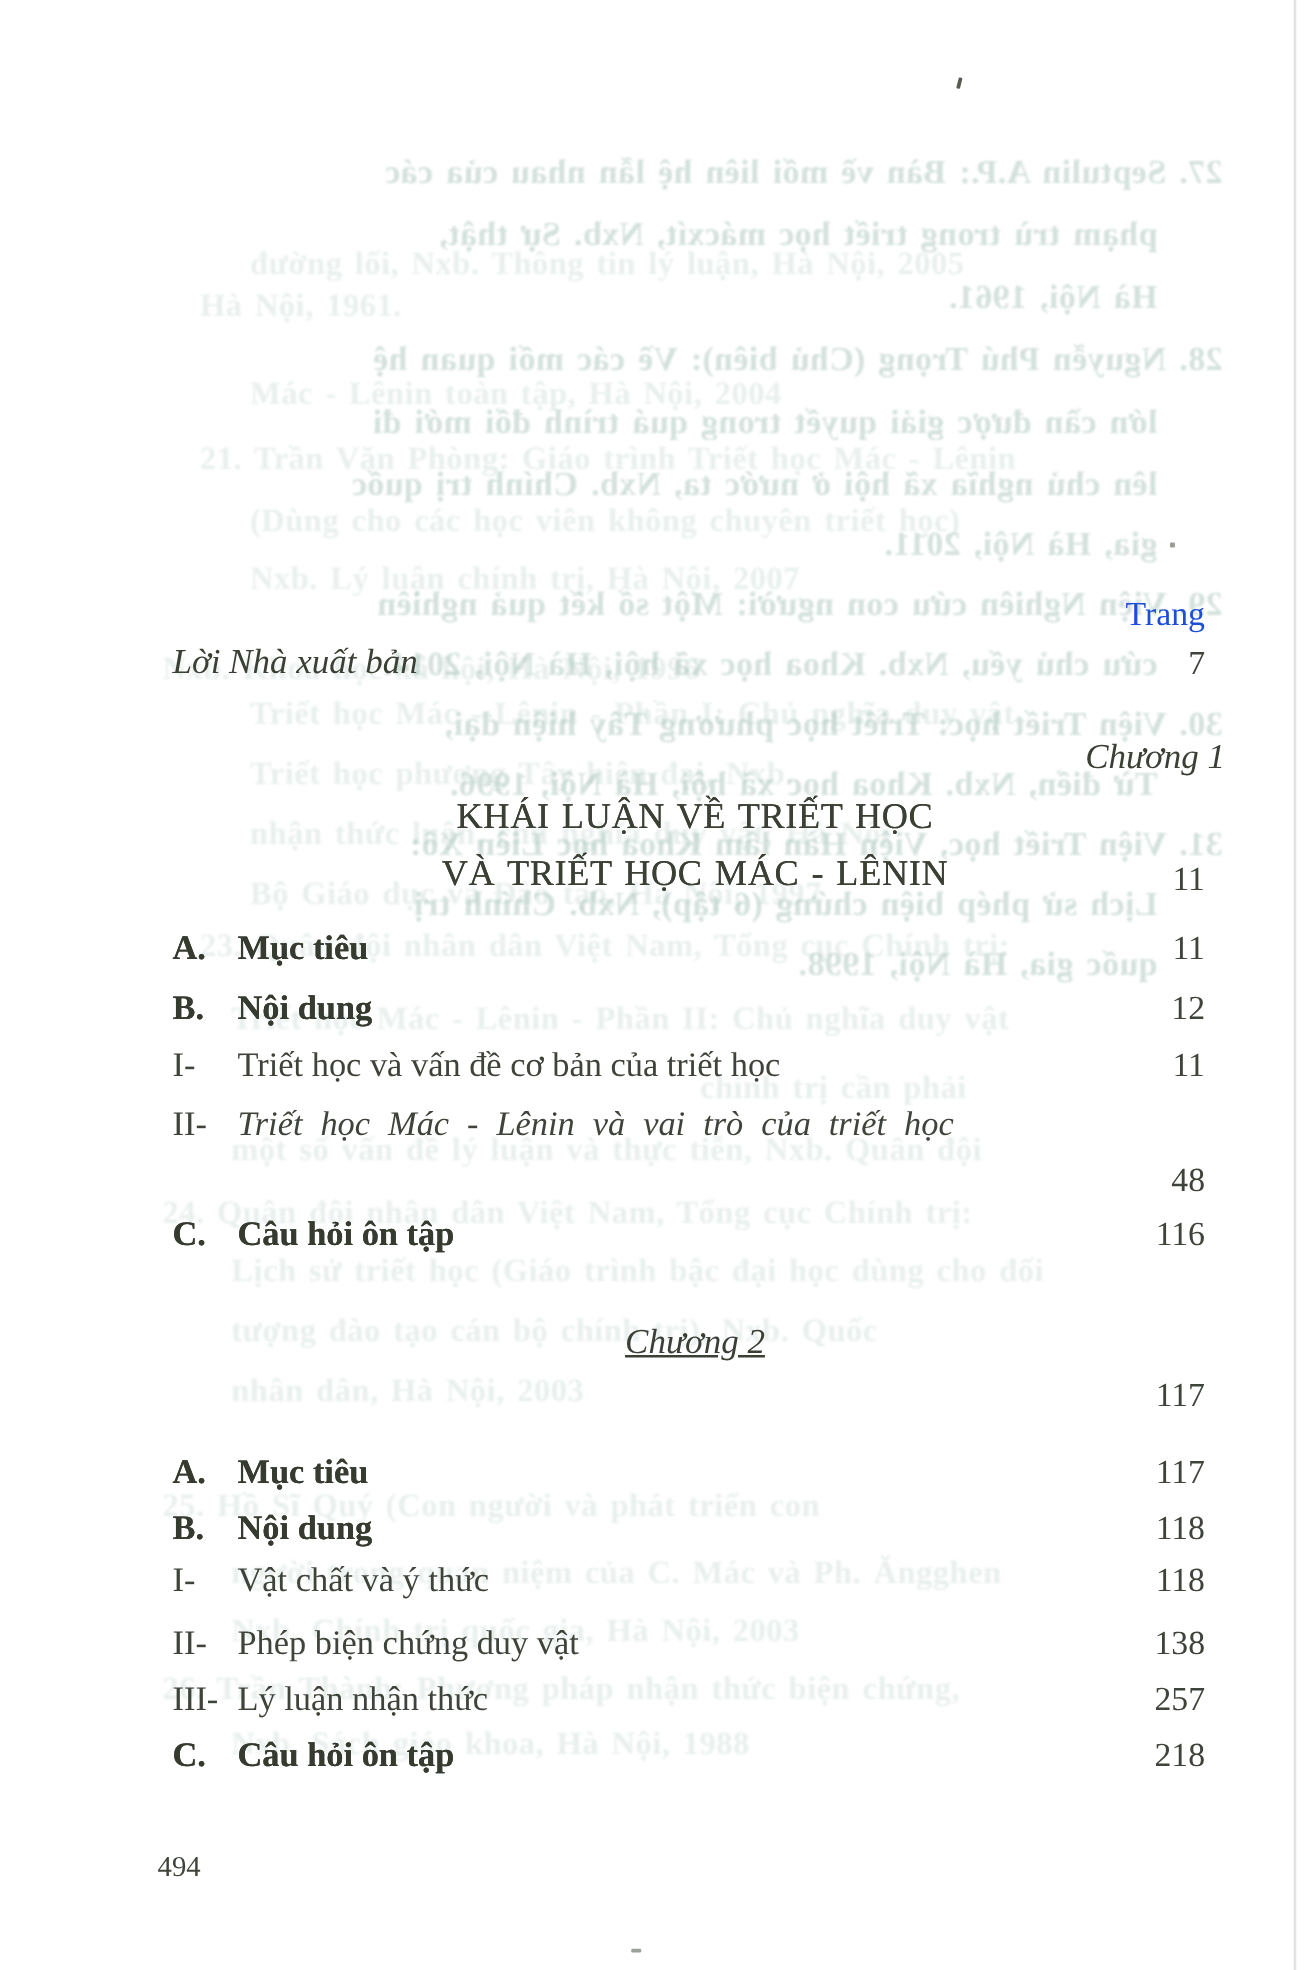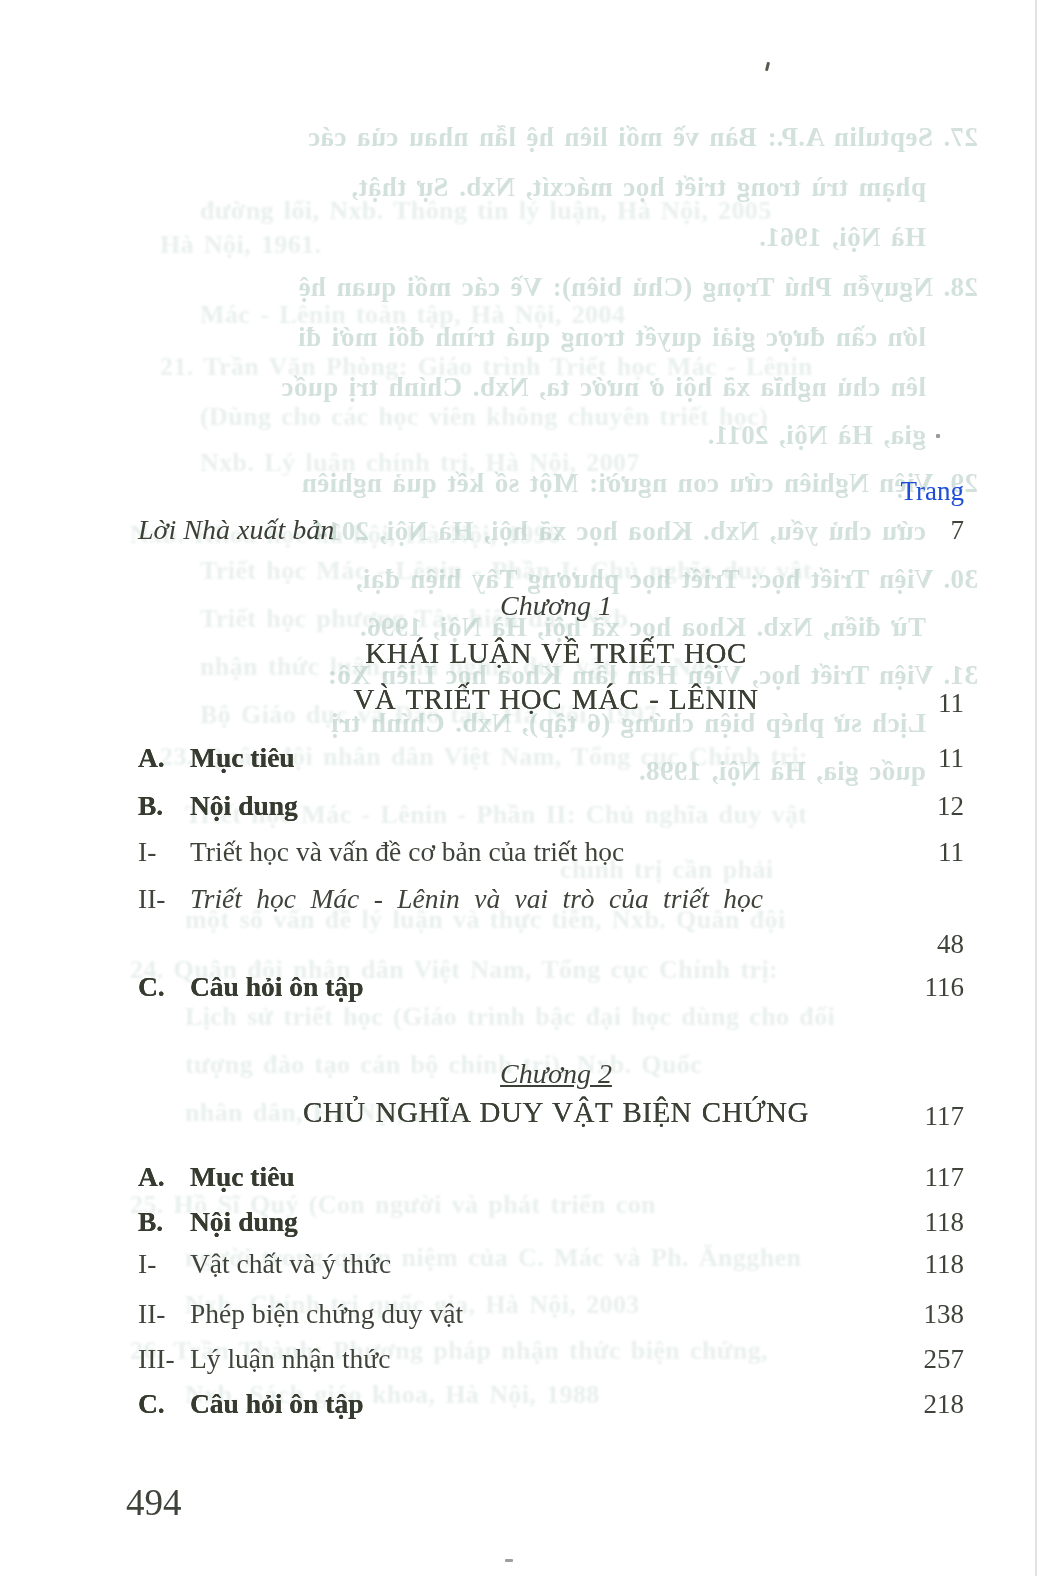--- a/index.html
+++ b/index.html
@@ -68,21 +68,21 @@
     position:absolute;right:2px;bottom:0;
     font-size:27px;font-style:normal;font-weight:normal;letter-spacing:0;
     color:#3f443a;text-shadow:none;
   }
   .row{position:absolute;left:0;width:100%;padding-left:20px;box-sizing:border-box;font-size:27.5px;}
   .row .lbl{display:inline-block;width:52px;}
   .row.bold .lbl,.row.bold .txt{font-weight:bold;color:#363b30;text-shadow:0 0 .4px #363b30;}
   .row.stretch .txt{display:inline-block;width:686px;word-spacing:7.5px;font-style:italic;}
   #footer-number{
     position:absolute;top:1481px;left:126px;
-    font-size:37px;color:#3f443a;
+    font-size:23px;color:#3f443a;
   }
   .speck{position:absolute;background:#565b50;border-radius:1px;}
 </style>
 </head>
 <body>
 
 <div id="page">
 
   <div id="mirror-layer">
 
@@ -169,21 +169,21 @@
   <div id="content">
 
 
     <div id="col-header">Trang</div>
 
     <div class="fm-row">
       <span class="fm-label">Lời Nhà xuất bản</span>
       <span class="pg">7</span>
     </div>
 
-    <div class="kicker center" style="top:590px;">Chương 1</div>
+    <div class="kicker center" style="top:590px;text-align:right;">Chương 1</div>
     <div class="chap-line center" style="top:637px;">KHÁI LUẬN VỀ TRIẾT HỌC</div>
     <div class="chap-line center" style="top:683px;height:36px;">
       <span>VÀ TRIẾT HỌC MÁC - LÊNIN</span>
       <span class="pg" style="transform:translateX(-14px);">11</span>
     </div>
     <div>
 
         <div class="row bold" style="top: 742px;">
           <span class="lbl">A.</span><span class="txt">Mục tiêu</span>
           <span class="pg">11</span>
@@ -210,21 +210,20 @@
         </div>
 
         <div class="row bold" style="top: 971px;">
           <span class="lbl">C.</span><span class="txt">Câu hỏi ôn tập</span>
           <span class="pg">116</span>
         </div>
       </div>
 
     <div class="kicker center" style="top:1058px;text-decoration:underline;">Chương 2</div>
     <div class="chap-line center" style="top:1096px;height:36px;">
-      <span>CHỦ NGHĨA DUY VẬT BIỆN CHỨNG</span>
       <span class="pg" style="transform:translateX(-14px);">117</span>
     </div>
     <div>
 
         <div class="row bold" style="top: 1161px;">
           <span class="lbl">A.</span><span class="txt">Mục tiêu</span>
           <span class="pg">117</span>
         </div>
 
         <div class="row bold" style="top: 1206px;">

